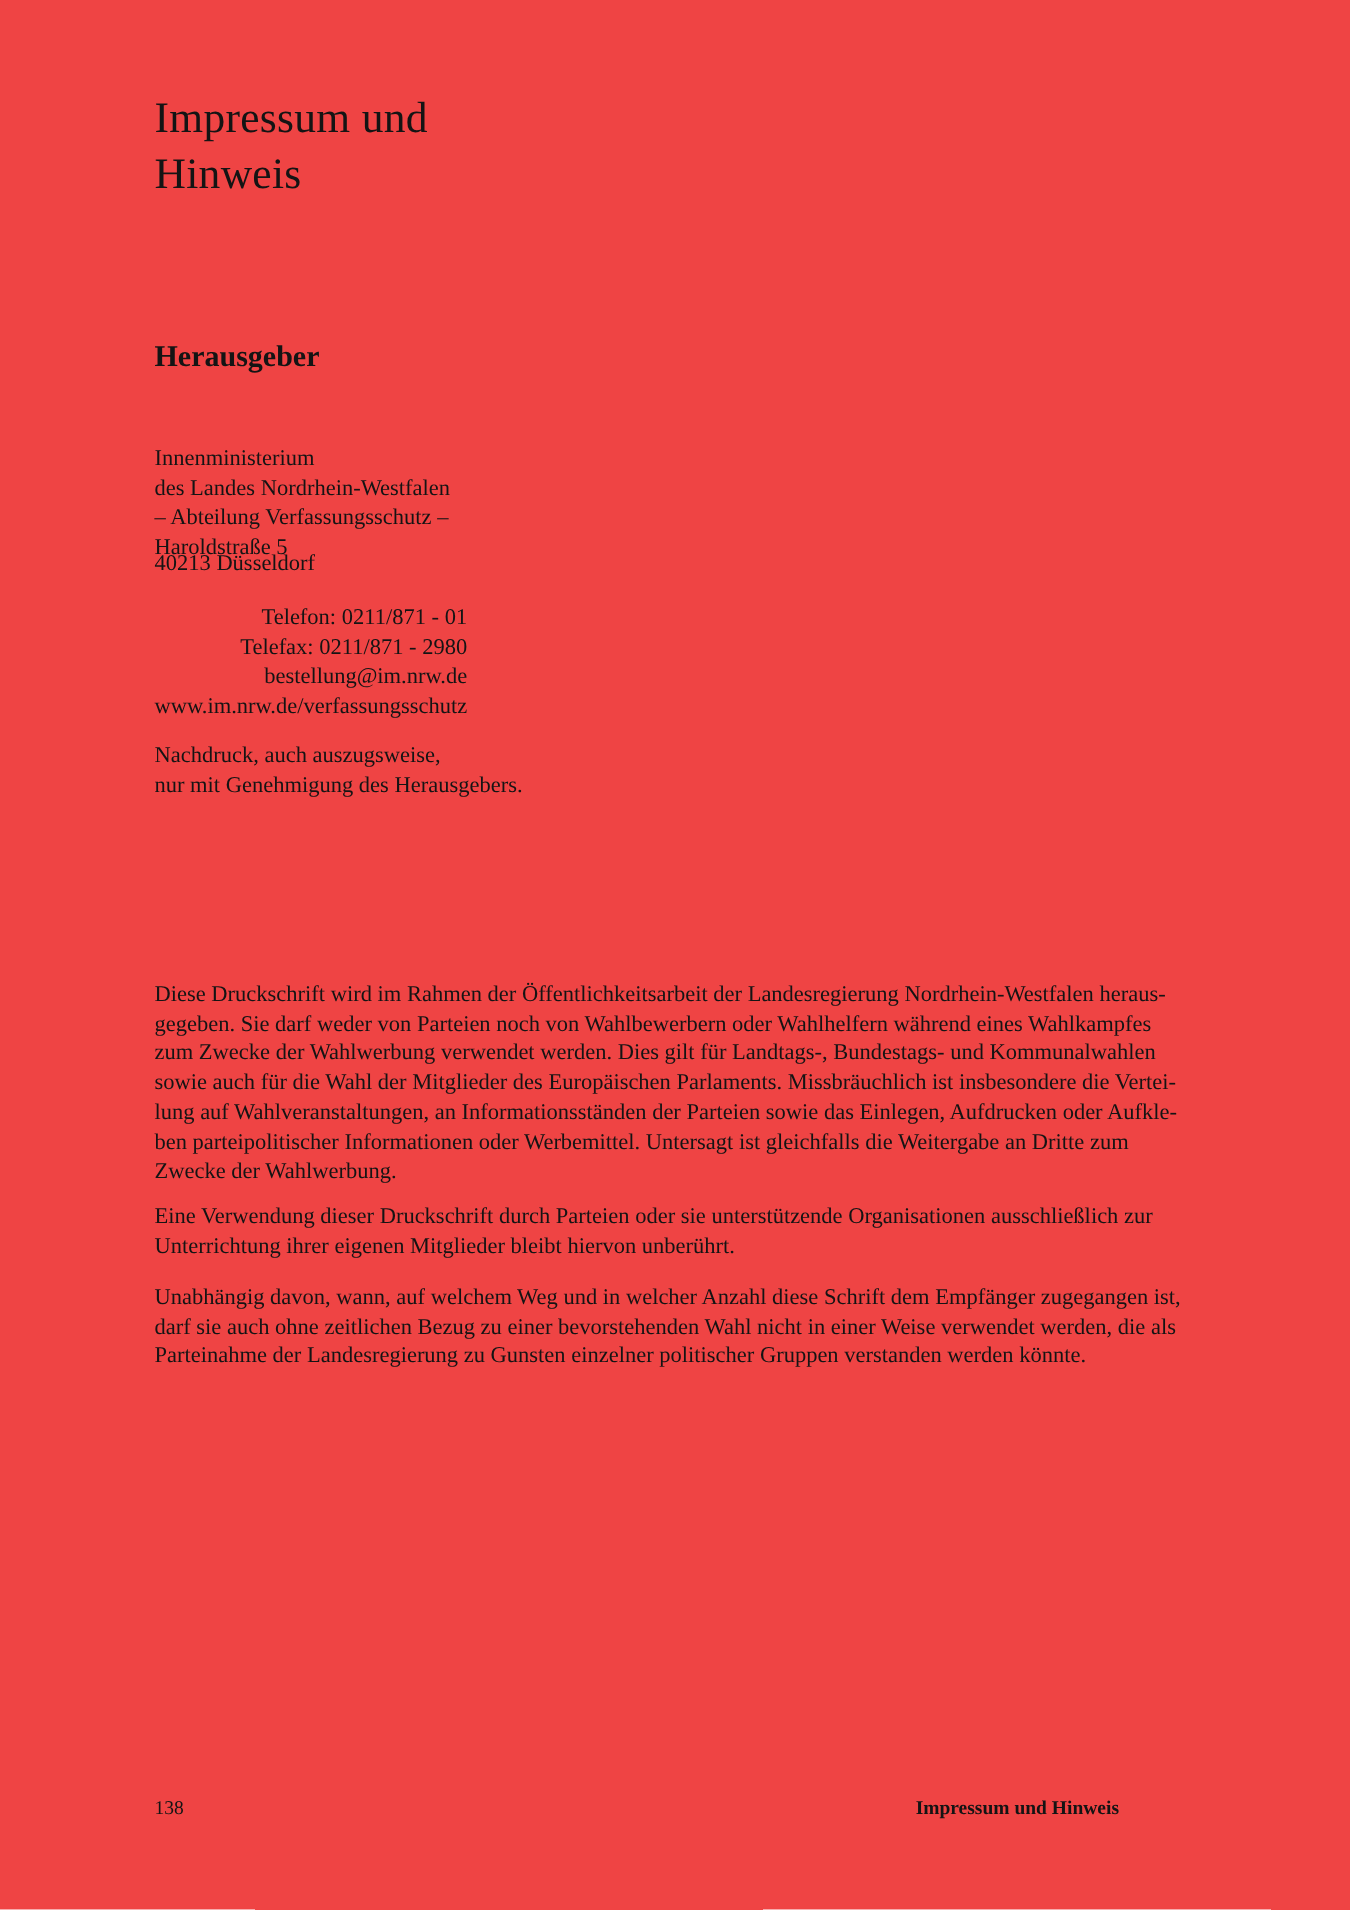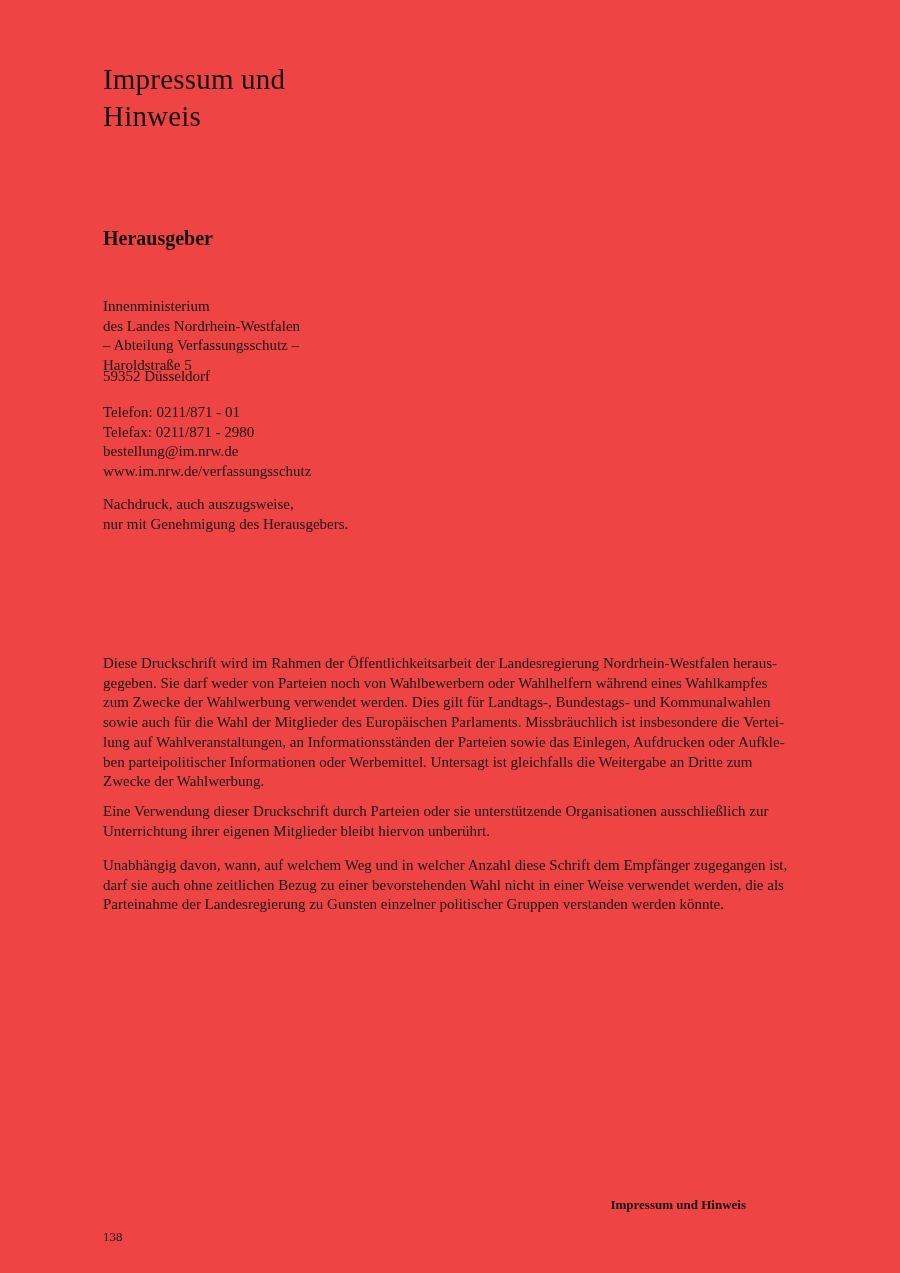--- a/index.html
+++ b/index.html
@@ -37,40 +37,39 @@
     font-weight: 700;
   }
 
   .block {
     left: 103px;
     font-size: 15px;
     line-height: 19.5px;
   }
   .address   { top: 275px; margin-top: 22px; }
   .city      { top: 367px; }
-  .contact   { top: 403px; }
+  .contact   { top: 403px; text-align: right; }
   .copyright { top: 495px; }
 
   .para {
     left: 103px;
     width: 712px;
     font-size: 15px;
     line-height: 19.7px;
     text-align: left;
   }
   .p1 { top: 654px; }
   .p2 { top: 802px; }
   .p3 { top: 856px; }
 
   .footer-left {
     left: 103px;
     top: 1197px;
     font-size: 13px;
     line-height: 16px;
-    margin-top: 32px;
   }
   .footer-right {
     right: 154px;
     top: 1197px;
     font-size: 13px;
     line-height: 16px;
     font-weight: 700;
   }
 </style>
 </head>
@@ -81,21 +80,21 @@
   <h1 class="abs pre title">Impressum und
 Hinweis</h1>
 
   <div class="abs heading">Herausgeber</div>
 
   <div class="abs pre block address">Innenministerium
 des Landes Nordrhein-Westfalen
 – Abteilung Verfassungsschutz –
 Haroldstraße 5</div>
 
-  <div class="abs block city">59352 Düsseldorf</div>
+  <div class="abs block city">40213 Düsseldorf</div>
 
   <div class="abs pre block contact">Telefon: 0211/871 - 01
 Telefax: 0211/871 - 2980
 bestellung@im.nrw.de
 www.im.nrw.de/verfassungsschutz</div>
 
   <div class="abs pre para p1">Diese Druckschrift wird im Rahmen der Öffentlichkeitsarbeit der Landesregierung Nordrhein-Westfalen heraus-
 gegeben. Sie darf weder von Parteien noch von Wahlbewerbern oder Wahlhelfern während eines Wahlkampfes
 zum Zwecke der Wahlwerbung verwendet werden. Dies gilt für Landtags-, Bundestags- und Kommunalwahlen
 sowie auch für die Wahl der Mitglieder des Europäischen Parlaments. Missbräuchlich ist insbesondere die Vertei-

